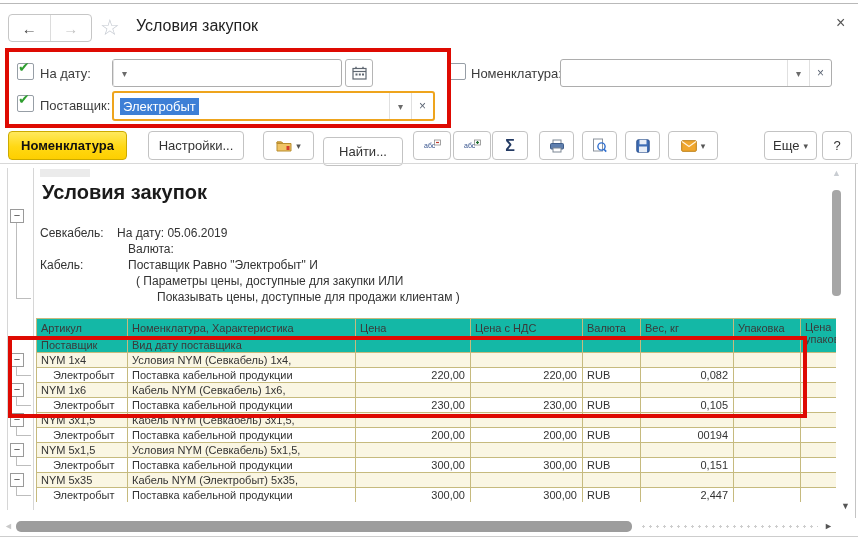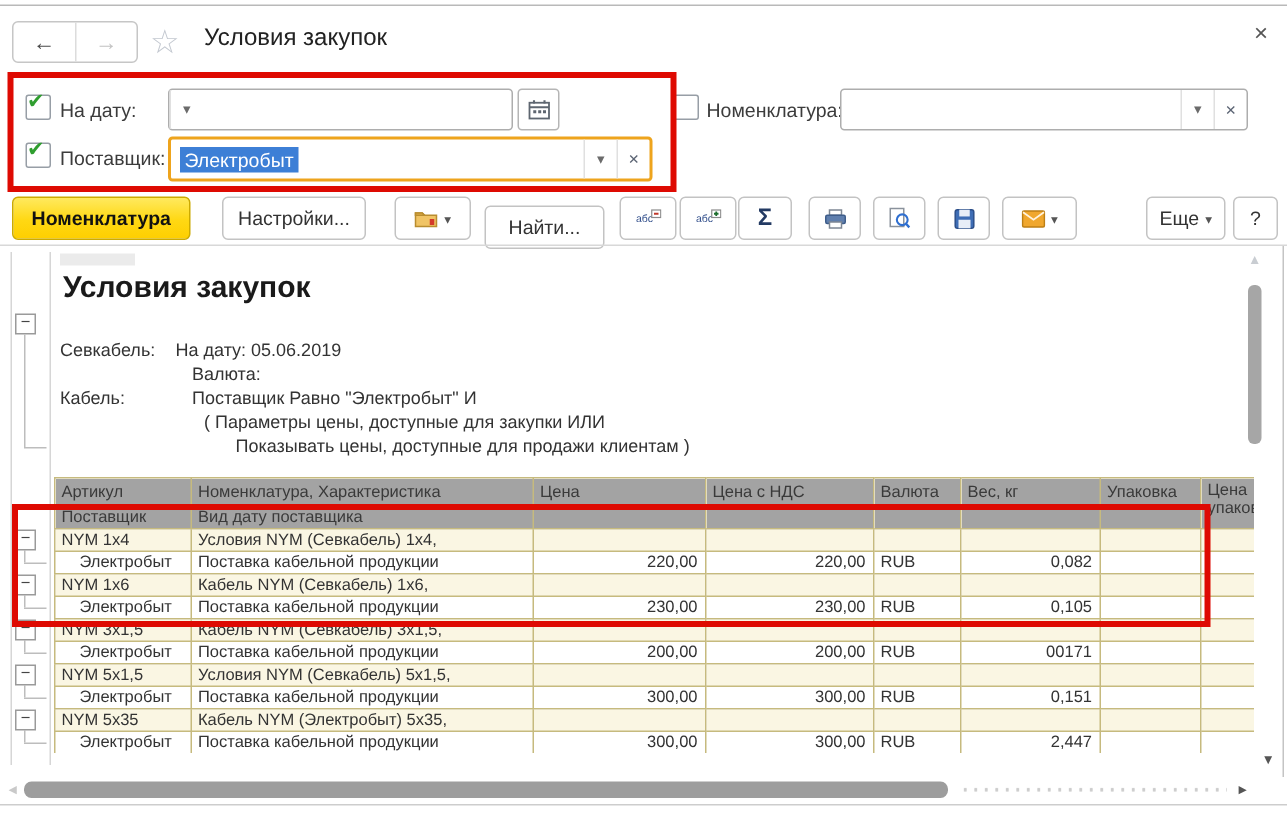--- a/index.html
+++ b/index.html
@@ -36,21 +36,21 @@
   
   .rtitle{left:42px;top:181px;font-size:20px;font-weight:bold;color:#1a1a1a;}
   .ptext{position:absolute;font-size:12px;color:#333;white-space:nowrap;}
   .gbox{position:absolute;width:12px;height:12px;border:1px solid #9a9a9a;background:#fff;
         font-size:11px;line-height:10px;text-align:center;color:#444;cursor:pointer;z-index:5;}
   .gline{position:absolute;background:#bdbdbd;}
   .tablewrap{position:absolute;left:36px;top:318px;width:800px;height:184px;overflow:hidden;}
   table{border-collapse:collapse;table-layout:fixed;width:824px;font-size:11px;color:#333;}
   th,td{border:1px solid #c6ba7e;padding:0 4px;height:14px;overflow:hidden;white-space:nowrap;
         font-weight:normal;text-align:left;vertical-align:middle;}
-  thead th{background:#a3a3a3;color:#3a3a3a;}
+  thead th{background:#14b8a6;color:#3a3a3a;}
   tr.h1 th{height:18px;}
   tr.grp td{background:#faf6e3;}
   td.num{text-align:right;padding-right:5px;}
   td.ind{padding-left:16px;}
   th.wrap{white-space:normal;line-height:12px;vertical-align:top;padding-top:2px;}
   
   .vthumb{left:832px;top:190px;width:9px;height:106px;background:#a6a6a6;border-radius:4px;}
   .hthumb{left:16px;top:521px;width:616px;height:11px;background:#9d9d9d;border-radius:5px;}
   .dots{left:640px;top:524px;width:178px;height:5px;
         background-image:radial-gradient(circle,#cdcdcd 1.1px,transparent 1.3px);background-size:7px 5px;}
@@ -276,21 +276,21 @@
           <td></td>
           <td></td>
           <td></td>
         </tr>
         <tr>
           <td class="ind">Электробыт</td>
           <td>Поставка кабельной продукции</td>
           <td class="num">200,00</td>
           <td class="num">200,00</td>
           <td>RUB</td>
-          <td class="num">00171</td>
+          <td class="num">00194</td>
           <td></td>
           <td></td>
         </tr>
         <tr class="grp">
           <td>NYM 5x1,5</td>
           <td>Условия NYM (Севкабель) 5x1,5,</td>
           <td></td>
           <td></td>
           <td></td>
           <td></td>

